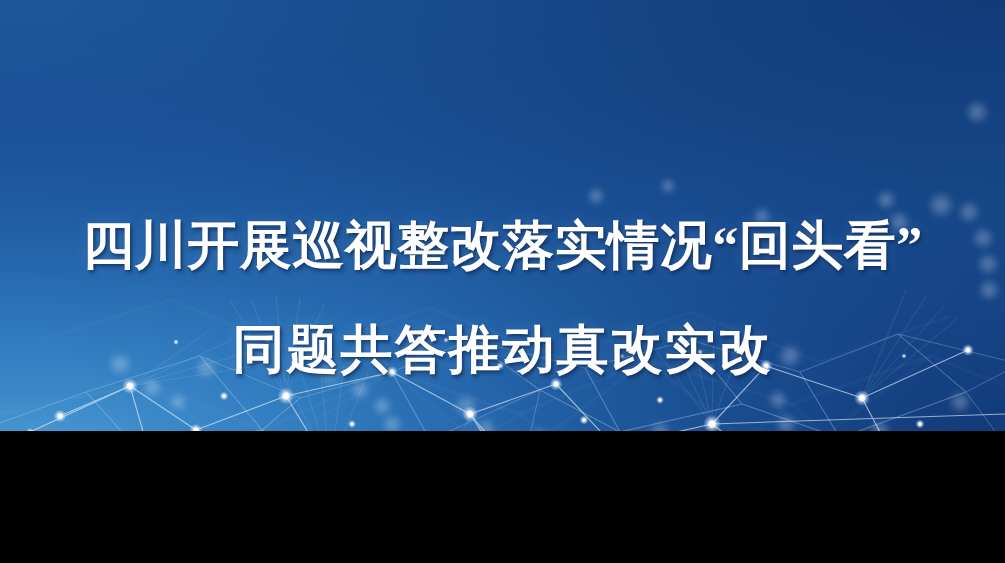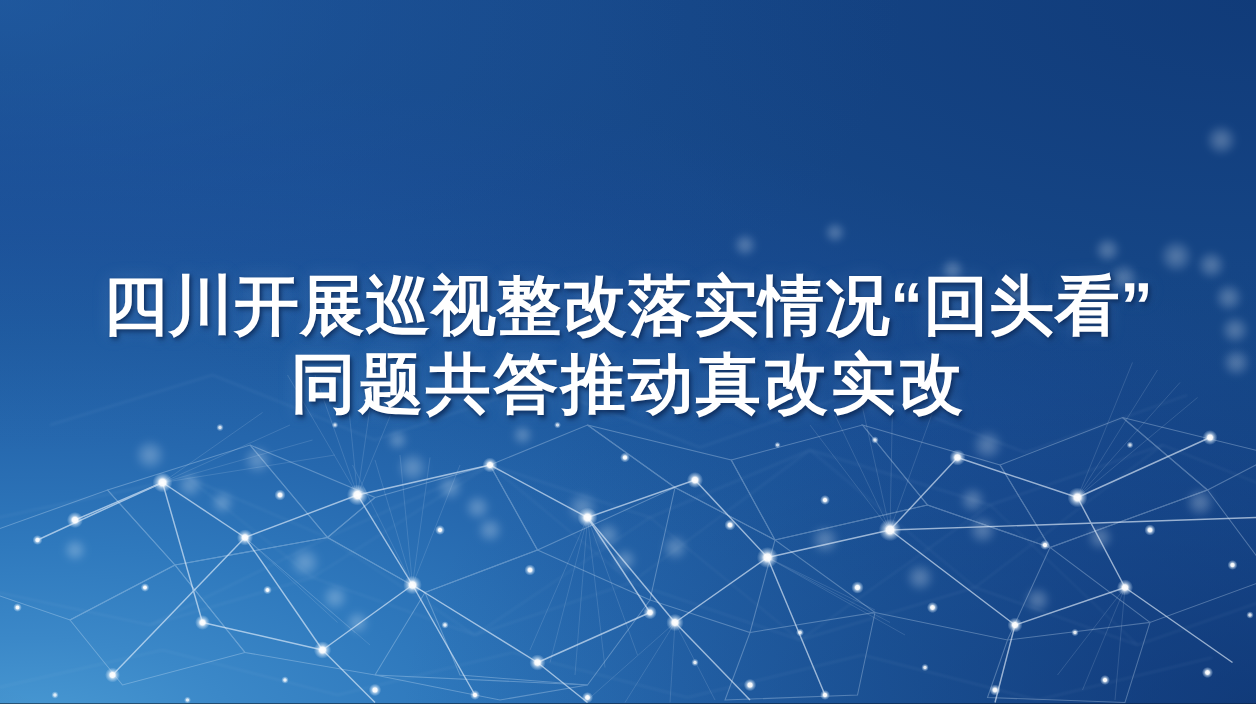--- a/index.html
+++ b/index.html
@@ -5,23 +5,23 @@
 <style>
   html, body {
     margin: 0;
     padding: 0;
     background: #000;
   }
 
   #stage {
     position: relative;
     width: 1005px;
-    height: 563px;
+    height: 431px;
     overflow: hidden;
-    font-family: Liberation Sans, sans-serif;
+    font-family: Liberation Serif, serif;
     user-select: none;
   }
 
   
   .bg-base {
     position: absolute;
     inset: 0;
     background:
       radial-gradient(120% 95% at 2% 104%, #4a9bd4 0%, #3b88c8 14%, #2f79bd 28%, #2668ae 44%, #1f5ba0 60%, #1b5096 74%, #184a8e 88%, #164887 100%);
   }
@@ -74,21 +74,21 @@
     font-size: 52px;
     line-height: 63px;
     letter-spacing: 1.5px;
     white-space: nowrap;
     text-shadow:
       2px 3px 4px rgba(8,32,74,0.55),
       1px 1px 2px rgba(10,38,86,0.45),
       0 0 14px rgba(150,195,240,0.22);
   }
   .title-line.l1 { letter-spacing: 0.5px; }
-  .title-line.l2 { letter-spacing: 2px; }
+  .title-line.l2 { letter-spacing: 2px; margin-top: 41px; }
 </style>
 </head>
 <body>
 
 <div id="stage">
 
   <div class="bg-base"></div>
   <div class="bg-tint-tr"></div>
   <div class="bg-tint-tl"></div>
   <div class="bg-tint-br"></div>

